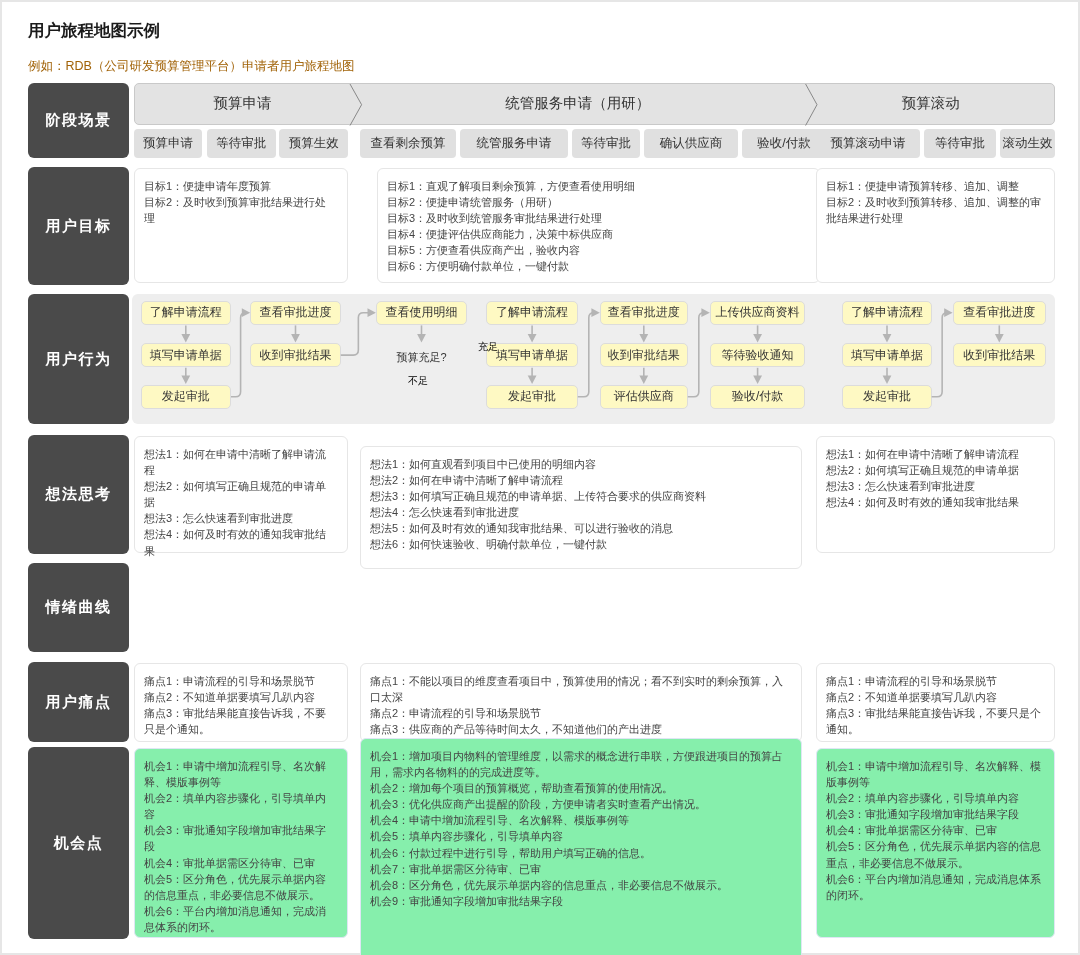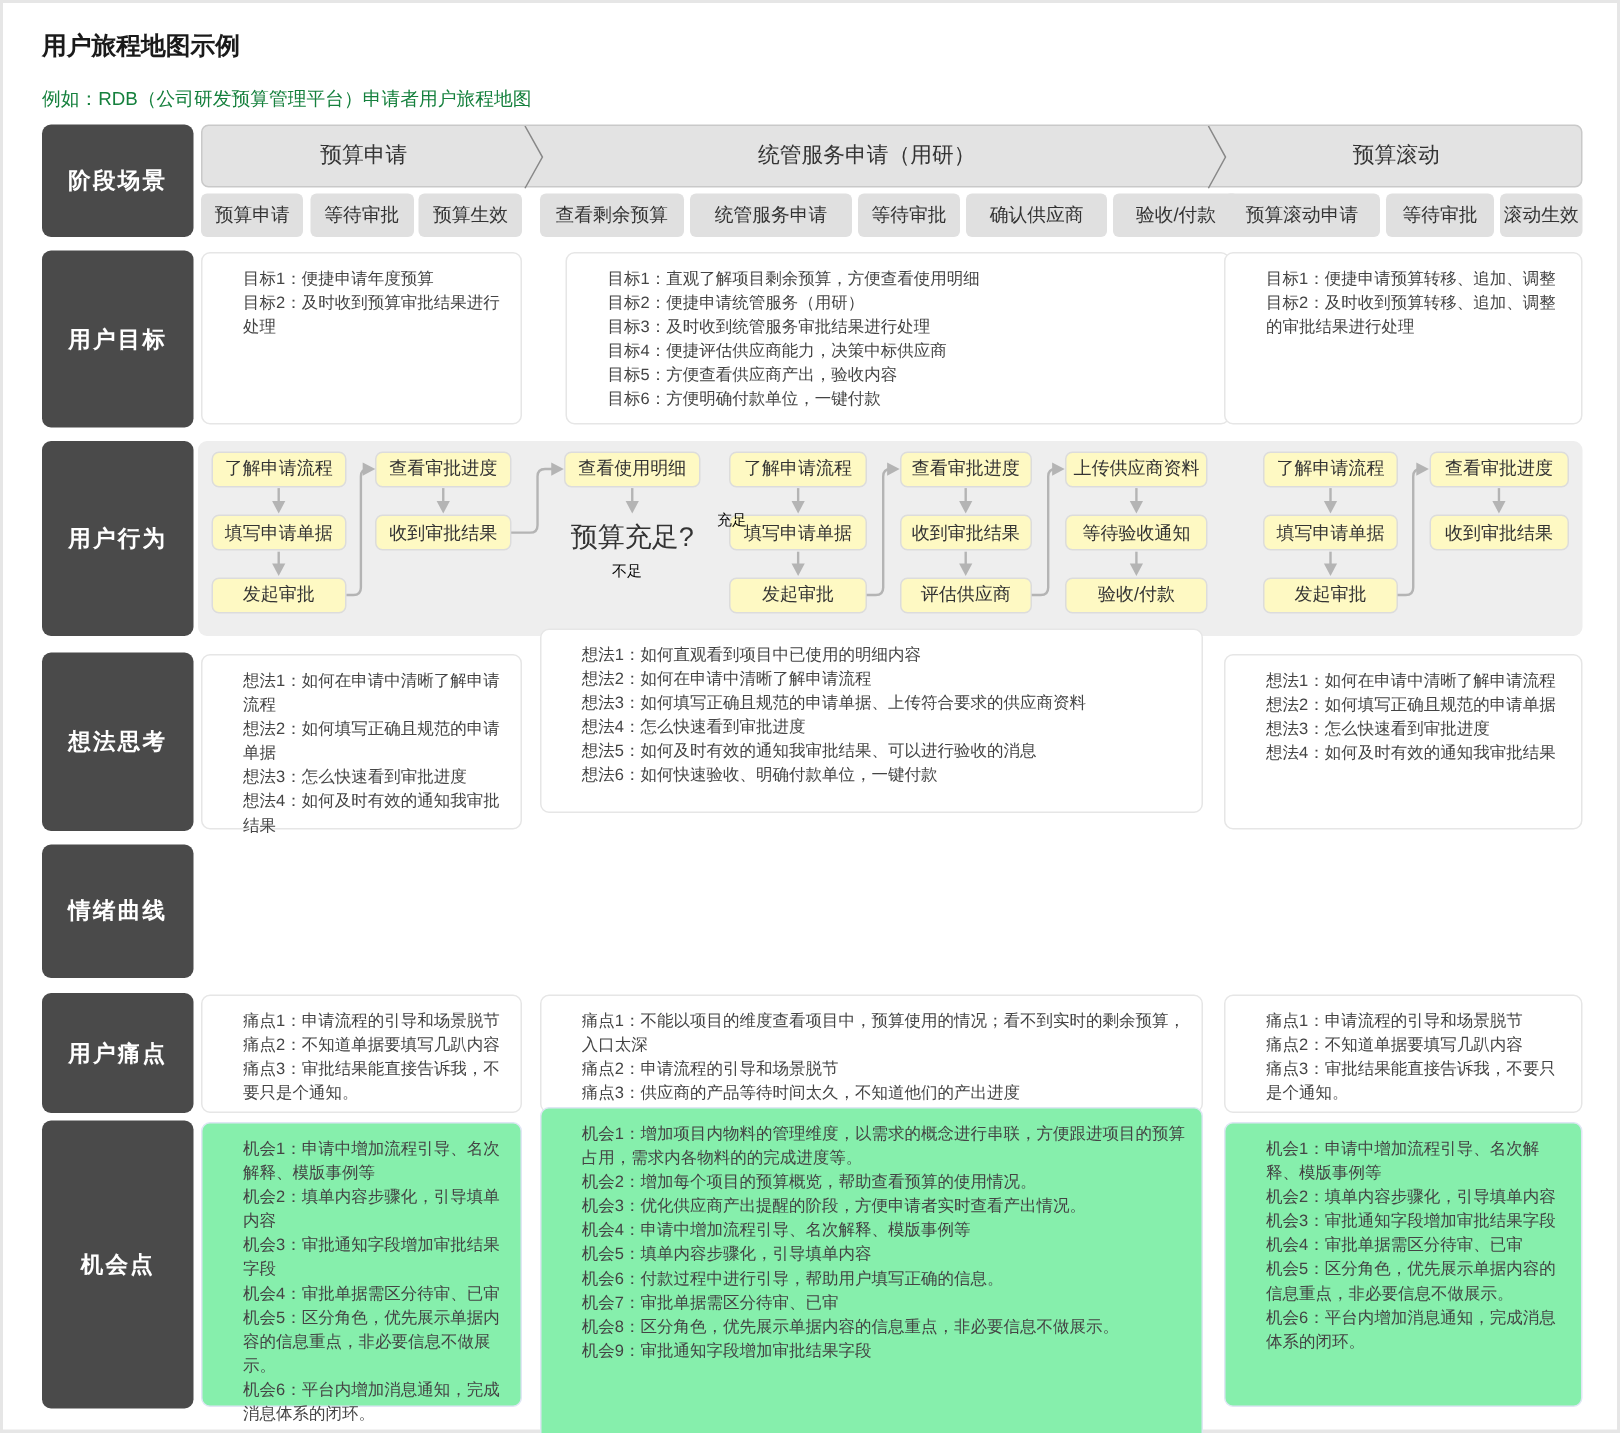--- a/index.html
+++ b/index.html
@@ -1,45 +1,45 @@
 <!DOCTYPE html>
 <html><head>
 <meta charset="utf-8">
 <title>用户旅程地图示例</title>
 <style>
 html,body{margin:0;padding:0;}
 body{width:1080px;height:955px;background:#e6e6e6;
   font-family:"Liberation Sans","DejaVu Sans",sans-serif;overflow:hidden;}
 .page{position:absolute;left:2px;top:2px;width:1076px;height:951px;background:#fff;}
 .title{position:absolute;left:26px;top:18px;font-size:16.5px;font-weight:bold;color:#1a1a1a;}
-.subtitle{position:absolute;left:26px;top:56px;font-size:12.5px;color:#15803d;}
+.subtitle{position:absolute;left:26px;top:56px;font-size:12.5px;color:#a16207;}
 
 .rowlabel{position:absolute;background:#4a4a4a;border-radius:6px;color:#fff;
   font-size:15px;font-weight:bold;display:flex;align-items:center;justify-content:center;
   left:26px;width:101px;letter-spacing:1.5px;}
 
 
 .stageband{position:absolute;left:132px;top:81px;width:920px;height:41px;
   background:#e3e3e3;border:1px solid #c9c9c9;border-radius:5px;box-sizing:border-box;}
 .stagename{position:absolute;top:0;height:39px;display:flex;align-items:center;
   justify-content:center;font-size:14.5px;color:#333;}
 .chip{position:absolute;top:0;height:29px;background:#e0e0e0;border-radius:4px;
   display:flex;align-items:center;justify-content:center;font-size:12.5px;color:#333;}
 
 .card{position:absolute;box-sizing:border-box;border:1px solid #e6e6e6;border-radius:6px;
-  background:#fff;font-size:11px;color:#444;line-height:16.1px;padding:9px 11px 0 27px;}
+  background:#fff;font-size:11px;color:#444;line-height:16.1px;padding:9px 11px 0 9px;}
 .card.opp{background:#86efac;border-color:#dfe6f4;}
 .card p{margin:0;}
 
 .flowpanel{position:absolute;left:130px;top:292px;width:923px;height:130px;
   background:#eeeeee;border-radius:6px;}
 .fnode{position:absolute;box-sizing:border-box;background:#fef9c3;border:1px solid #dcdcdc;
   border-radius:5px;display:flex;align-items:center;justify-content:center;
   font-size:12px;color:#333;height:25px;}
-.fdia{position:absolute;font-size:18px;color:#333;display:flex;align-items:center;
+.fdia{position:absolute;font-size:11px;color:#333;display:flex;align-items:center;
   justify-content:center;}
 .flab{position:absolute;font-size:10px;}
 </style>
 </head>
 <body>
 
 <div class="page">
 <div class="title">用户旅程地图示例</div>
 <div class="subtitle">例如：RDB（公司研发预算管理平台）申请者用户旅程地图</div>
 <div class="rowlabel" style="top:81px;height:75px">阶段场景</div>
@@ -151,21 +151,21 @@
   <path d="M 929.6999999999999 394.70000000000005 L 935.15 394.70000000000005 Q 940.15 394.70000000000005 940.15 389.70000000000005 L 940.15 315.70000000000005 Q 940.15 310.70000000000005 945.15 310.70000000000005  L 942.7 310.70000000000005" stroke="#b4b4b4" stroke-width="1.6" fill="none"></path>
       <path d="942.2 306.30000000000007"></path>
       <path d="M 942.2 306.30000000000007 L 942.2 315.1 L 950.6 310.70000000000005 Z" fill="#b4b4b4"></path>
 </svg>
 <div class="card" style="left:132.0px;top:434px;width:213.60000000000002px;height:117px">
   <p>想法1：如何在申请中清晰了解申请流程</p>
   <p>想法2：如何填写正确且规范的申请单据</p>
   <p>想法3：怎么快速看到审批进度</p>
   <p>想法4：如何及时有效的通知我审批结果</p>
 </div>
-<div class="card" style="left:357.9px;top:417px;width:442.5px;height:123px">
+<div class="card" style="left:357.9px;top:444px;width:442.5px;height:123px">
   <p>想法1：如何直观看到项目中已使用的明细内容</p>
   <p>想法2：如何在申请中清晰了解申请流程</p>
   <p>想法3：如何填写正确且规范的申请单据、上传符合要求的供应商资料</p>
   <p>想法4：怎么快速看到审批进度</p>
   <p>想法5：如何及时有效的通知我审批结果、可以进行验收的消息</p>
   <p>想法6：如何快速验收、明确付款单位，一键付款</p>
 </div>
 <div class="card" style="left:814.0px;top:434px;width:239.0px;height:117px">
   <p>想法1：如何在申请中清晰了解申请流程</p>
   <p>想法2：如何填写正确且规范的申请单据</p>

